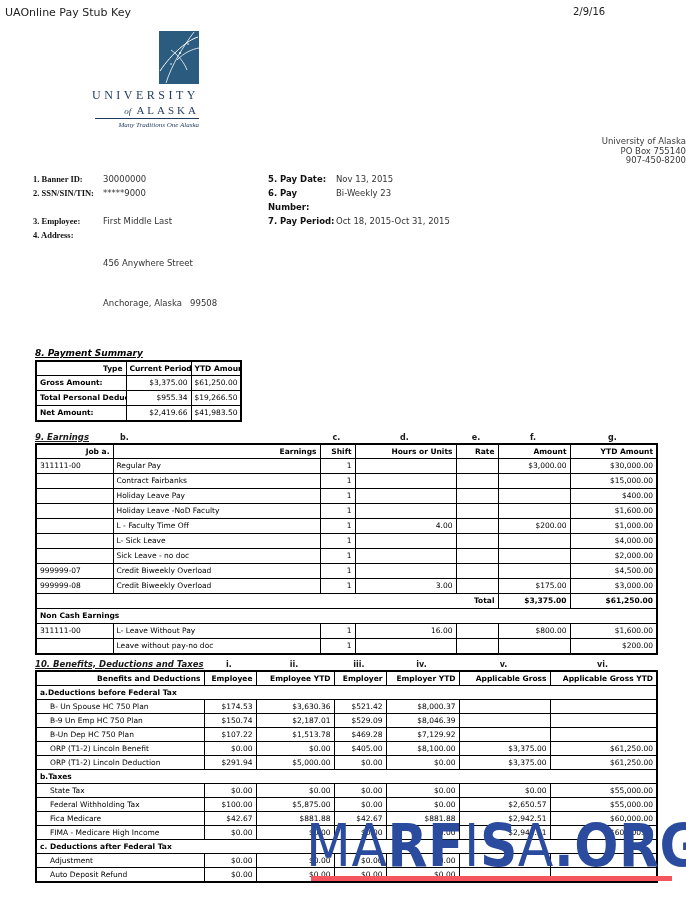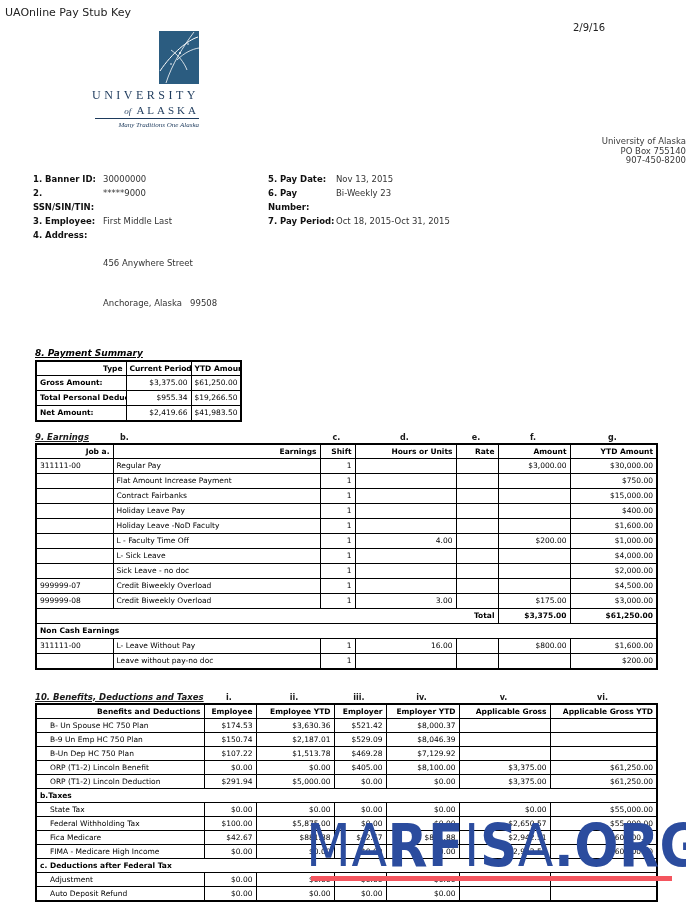--- a/index.html
+++ b/index.html
@@ -4,40 +4,40 @@
 <style>
   * { margin:0; padding:0; box-sizing:border-box; }
   html,body { background:#fff; }
   body {
     width:686px; height:906px; position:relative; overflow:hidden;
     font-family:"DejaVu Sans","Liberation Sans",sans-serif; color:#1a1a1a;
   }
   
   .topbar { position:relative; height:20px;text-decoration:underline; }
   .page-title { position:absolute; left:5px; top:6px; font-size:11px; color:#222; }
-  .page-date { position:absolute; left:573px; top:22px; font-size:10px; color:#222; }
+  .page-date { position:absolute; left:573px; top:6px; font-size:10px; color:#222; }
 
   
   .logo { margin:11px 0 0 103px; width:96px; display:flex; flex-direction:column; align-items:flex-end; color:#1d3a5c; }
   .logo svg { display:block; margin-bottom:4px; }
   .uni1 { font-family:"Liberation Serif","DejaVu Serif",serif; font-size:12px; letter-spacing:3.5px; white-space:nowrap; }
   .uni2 { font-family:"Liberation Serif","DejaVu Serif",serif; font-size:11px; letter-spacing:3px; white-space:nowrap; margin-top:1px; }
   .uni2 .of { font-style:italic; font-size:9px; letter-spacing:0; }
   .logo .rule { width:104px; border-bottom:1px solid #1d3a5c; margin-top:2px; }
   .tagline { font-family:"Liberation Serif","DejaVu Serif",serif; font-style:italic; font-size:7px; margin-top:2px; white-space:nowrap; }
 
   
   .sender { margin:8px 0 0 55px; font-size:8.5px; line-height:9.5px; color:#3a3a3a;text-align:right; }
   .sender div { white-space:pre; }
 
   
   .fields { margin:6px 0 0 33px; font-size:8.5px; color:#333; }
   .frow { display:flex; line-height:14px; }
   .fleft { width:235px; display:flex; }
-  .flabel { font-weight:bold; width:70px; color:#111; flex:none; }
+  .flabel { font-weight:bold; width:70px; color:#111; flex:none;font-family:Liberation Serif, serif; }
   .frlabel { font-weight:bold; width:68px; color:#111; flex:none; }
   .fval { white-space:pre; }
   .fright { display:flex; }
 
   
   .sechead { margin-left:35px; font-size:9px; font-weight:bold; font-style:italic; text-decoration:underline; color:#000; }
 
   
   table { border-collapse:collapse; table-layout:fixed; margin-left:35px; border:2px solid #000; background:#fff; }
   th, td { border:1px solid #000; font-size:7.5px; padding:2px 3px; overflow:hidden; white-space:nowrap; color:#000; vertical-align:middle; }
@@ -211,29 +211,20 @@
         <td class="l c0">311111-00</td>
         <td class="l c1">Regular Pay</td>
         <td class="r c2">1</td>
         <td class="r c3"></td>
         <td class="r c4"></td>
         <td class="r c5">$3,000.00</td>
         <td class="r c6">$30,000.00</td>
       </tr>
       <tr>
         <td class="l c0"></td>
-        <td class="l c1">Flat Amount Increase Payment</td>
-        <td class="r c2">1</td>
-        <td class="r c3"></td>
-        <td class="r c4"></td>
-        <td class="r c5"></td>
-        <td class="r c6">$750.00</td>
-      </tr>
-      <tr>
-        <td class="l c0"></td>
         <td class="l c1">Contract Fairbanks</td>
         <td class="r c2">1</td>
         <td class="r c3"></td>
         <td class="r c4"></td>
         <td class="r c5"></td>
         <td class="r c6">$15,000.00</td>
       </tr>
       <tr>
         <td class="l c0"></td>
         <td class="l c1">Holiday Leave Pay</td>
@@ -319,21 +310,21 @@
         <td class="l c1">Leave without pay-no doc</td>
         <td class="r c2">1</td>
         <td class="r c3"></td>
         <td class="r c4"></td>
         <td class="r c5"></td>
         <td class="r c6">$200.00</td>
       </tr>
     </tbody>
 </table>
 
-<div class="letters letters-ben" style="margin-top:22px">
+<div class="letters letters-ben" style="margin-top:4px">
   <span class="hd">10. Benefits, Deductions and Taxes</span>
   <span class="lt">i.</span>
   <span class="lt">ii.</span>
   <span class="lt">iii.</span>
   <span class="lt">iv.</span>
   <span class="lt">v.</span>
   <span class="lt">vi.</span>
 </div>
 <table class="ben-table" style="width:621px">
   <colgroup>
@@ -351,20 +342,23 @@
       <th class="r">Employee</th>
       <th class="r">Employee YTD</th>
       <th class="r">Employer</th>
       <th class="r">Employer YTD</th>
       <th class="r">Applicable Gross</th>
       <th class="r">Applicable Gross YTD</th>
     </tr>
   </thead>
   <tbody>
       <tr>
+        <td class="sec" colspan="7">a.Deductions before Federal Tax</td>
+      </tr>
+      <tr>
         <td class="l c0">B- Un Spouse HC 750 Plan</td>
         <td class="r c1">$174.53</td>
         <td class="r c2">$3,630.36</td>
         <td class="r c3">$521.42</td>
         <td class="r c4">$8,000.37</td>
         <td class="r c5"></td>
         <td class="r c6"></td>
       </tr>
       <tr>
         <td class="l c0">B-9 Un Emp HC 750 Plan</td>

